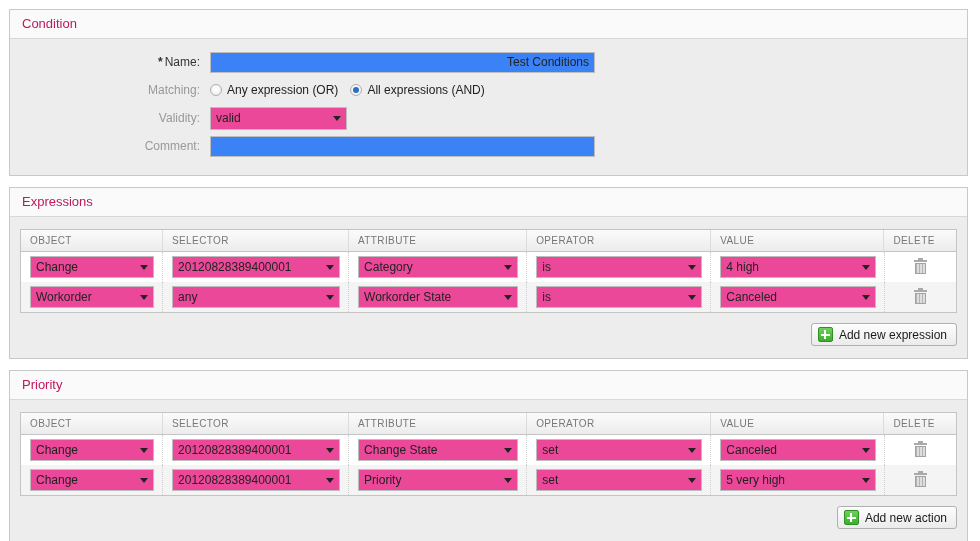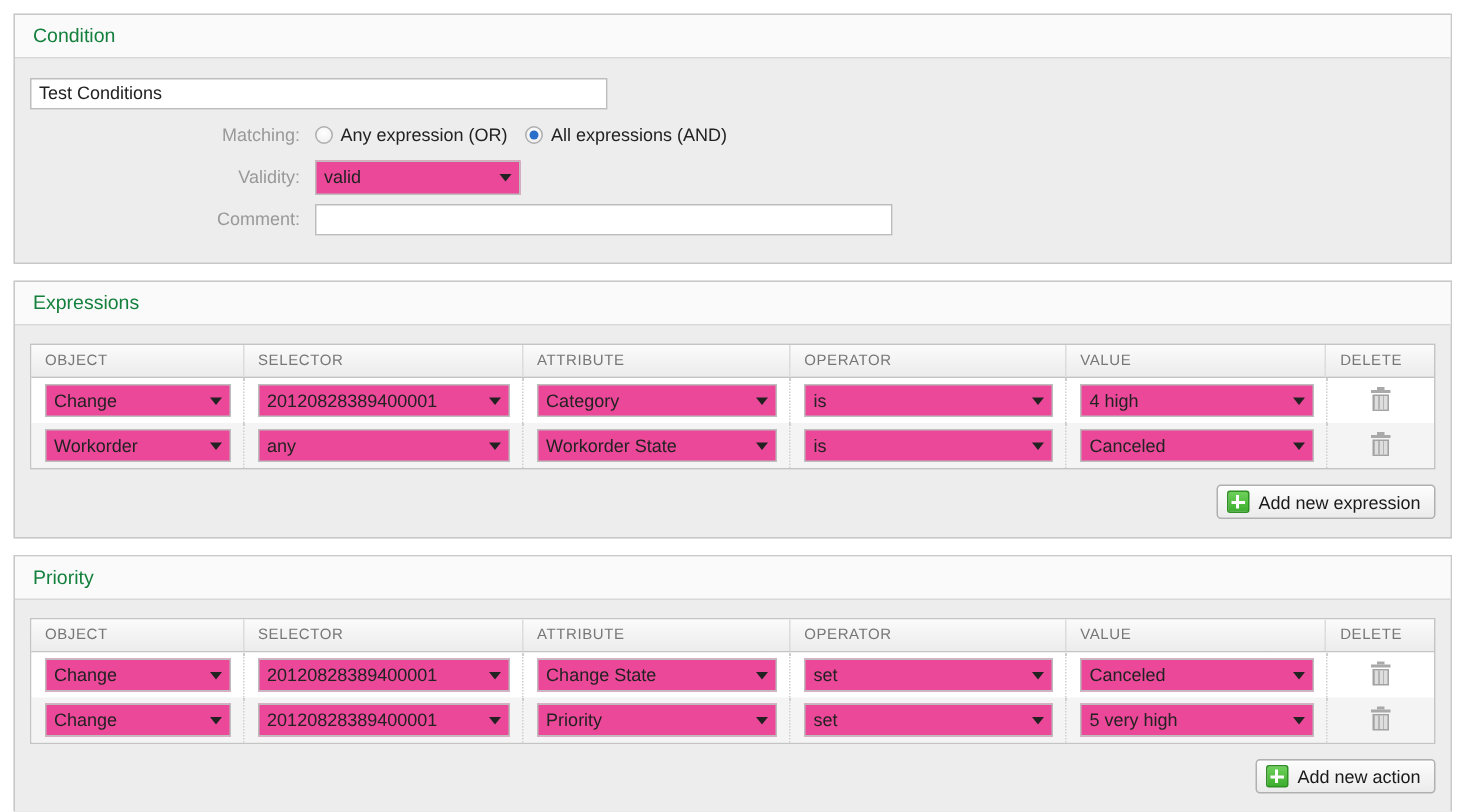--- a/index.html
+++ b/index.html
@@ -32,21 +32,21 @@
     margin-bottom: 11px;
     box-sizing: border-box;
   }
   .panel-header {
     background: #fafafa;
     border-bottom: 1px solid #d8d8d8;
     height: 28px;
     line-height: 28px;
     padding: 0 0 0 12px;
     font-size: 13px;
-    color: #15803d;
+    color: #be185d;
   }
   .panel-body {
     padding: 12px 10px 12px 10px;
   }
 
   
   .form-row {
     display: flex;
     align-items: center;
     margin-bottom: 6px;
@@ -64,29 +64,30 @@
   .form-label.required {
     color: #333333;
   }
   .req-star {
     color: #333333;
     font-weight: bold;
     margin-right: 2px;
   }
   .text-input {
     border: 1px solid #bdbdbd;
-    background: #ffffff;
+    background: #3b82f6;
     height: 21px;
     line-height: 21px;
     padding: 0 5px;
     font-family: "Liberation Sans", sans-serif;
     font-size: 12px;
     color: #222222;
     box-sizing: border-box;
     outline: none;
+    text-align: right;
   }
   .name-input { width: 385px; }
   .comment-input { width: 385px; }
 
   .radio-group {
     display: flex;
     gap: 6px;
     font-size: 12px;
     color: #222222;
   }
@@ -285,20 +286,23 @@
 </head>
 <body>
 
 <div class="page">
 
   <div class="panel">
     <div class="panel-header">Condition</div>
     <div class="panel-body">
 
       <div class="form-row">
+        <div class="form-label required">
+          <span class="req-star">*</span><span>Name:</span>
+        </div>
         <input class="text-input name-input" type="text" value="Test Conditions" style="">
       </div>
 
       <div class="form-row">
         <div class="form-label">Matching:</div>
         <div class="radio-group">
           <label class="radio-opt">
             <span class="radio"></span>
             <span>Any expression (OR)</span>
           </label>

